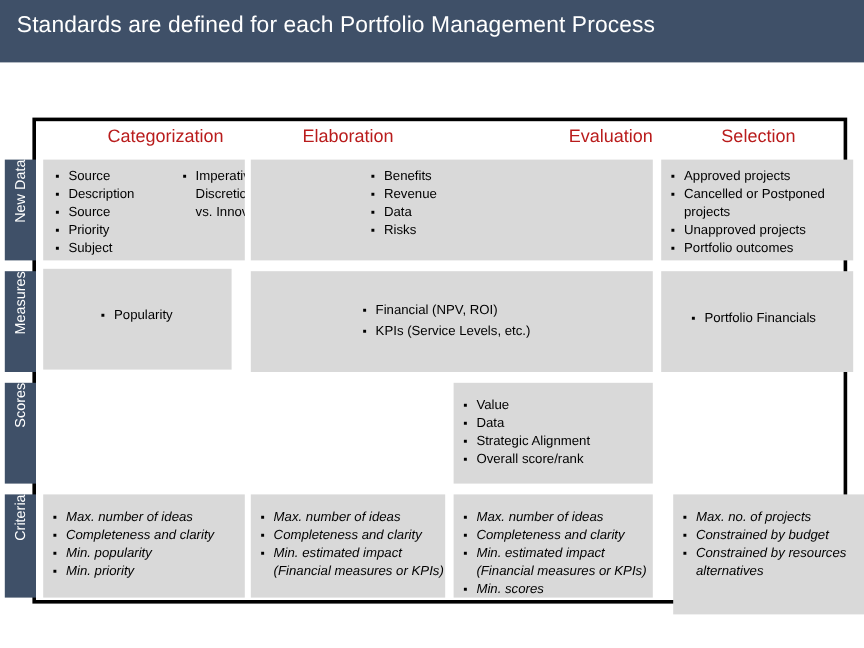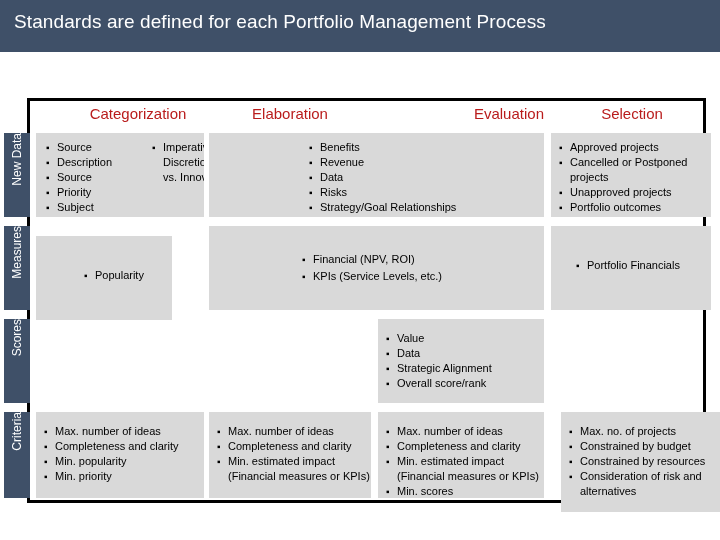--- a/index.html
+++ b/index.html
@@ -127,40 +127,40 @@
   .pad-b { position: absolute; left: 116px; top: 7px; }
 
   
   #cell-nd-categorization { left: 36px;  top: 133px; width: 168px; height: 84px; }
   #cell-nd-elab-eval      { left: 209px; top: 133px; width: 335px; height: 84px; }
   #cell-nd-elab-eval .inner { position: absolute; left: 100px; top: 7px; }
   #cell-nd-selection      { left: 551px; top: 133px; width: 160px; height: 84px; }
   #cell-nd-selection .inner { position: absolute; left: 8px; top: 7px; }
 
   
-  #cell-me-categorization { left: 36px;  top: 236px; width: 136px; height: 84px; }
+  #cell-me-categorization { left: 36px;  top: 224px; width: 157px; height: 84px; }
   #cell-me-categorization .inner { position: absolute; left: 48px; top: 32px; }
   #cell-me-elab-eval      { left: 209px; top: 226px; width: 335px; height: 84px; }
   #cell-me-elab-eval .inner { position: absolute; left: 93px; top: 25px; }
   #cell-me-elab-eval .bullets li { line-height: 17px; }
   #cell-me-selection      { left: 551px; top: 226px; width: 160px; height: 84px; }
   #cell-me-selection .inner { position: absolute; left: 25px; top: 32px; }
 
   
   #cell-sc-evaluation { left: 378px; top: 319px; width: 166px; height: 84px; }
   #cell-sc-evaluation .inner { position: absolute; left: 8px; top: 12px; }
   #cell-sc-evaluation .bullets li { line-height: 15px; }
 
   
   #cell-cr-categorization { left: 36px;  top: 412px; width: 168px; height: 86px; }
   #cell-cr-elaboration    { left: 209px; top: 412px; width: 162px; height: 86px; }
   #cell-cr-evaluation     { left: 378px; top: 412px; width: 166px; height: 86px; }
   #cell-cr-selection      { left: 561px; top: 412px; width: 160px; height: 100px; }
   .cell-cr .inner { position: absolute; left: 8px; top: 12px; }
-  .cell-cr .bullets li { line-height: 15px; }
+  .cell-cr .bullets li { line-height: 15px; font-style: italic; }
 </style>
 </head>
 <body>
 
 <div id="title-bar">
   <div id="title-text">Standards are defined for each Portfolio Management Process</div>
 </div>
 
 <div id="frame"></div>
 
@@ -196,21 +196,20 @@
       <li class="cont">vs. Innovation</li>
     </ul>
 </div>
 
 <div class="cell" id="cell-nd-elab-eval">
   <ul class="bullets inner">
       <li>Benefits</li>
       <li>Revenue</li>
       <li>Data</li>
       <li>Risks</li>
-      <li>Strategy/Goal Relationships</li>
     </ul>
 </div>
 
 <div class="cell" id="cell-nd-selection">
   <ul class="bullets inner">
       <li>Approved projects</li>
       <li>Cancelled or Postponed</li>
       <li class="cont">projects</li>
       <li>Unapproved projects</li>
       <li>Portfolio outcomes</li>
@@ -271,16 +270,15 @@
       <li class="cont">(Financial measures or KPIs)</li>
       <li>Min. scores</li>
     </ul>
 </div>
 
 <div class="cell cell-cr" id="cell-cr-selection">
   <ul class="bullets inner">
       <li>Max. no. of projects</li>
       <li>Constrained by budget</li>
       <li>Constrained by resources</li>
-      <li>Consideration of risk and</li>
       <li class="cont">alternatives</li>
     </ul>
 </div>
 
 </body></html>

